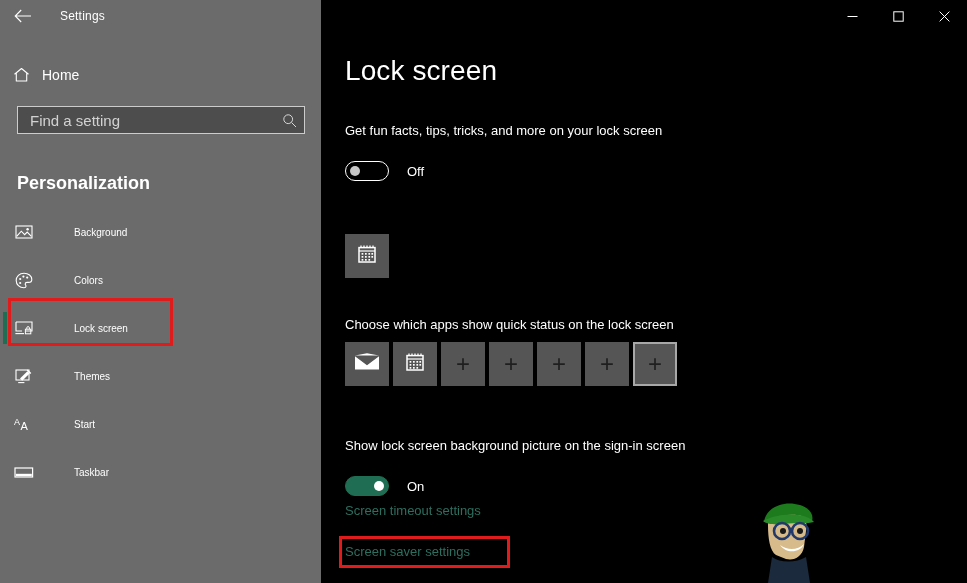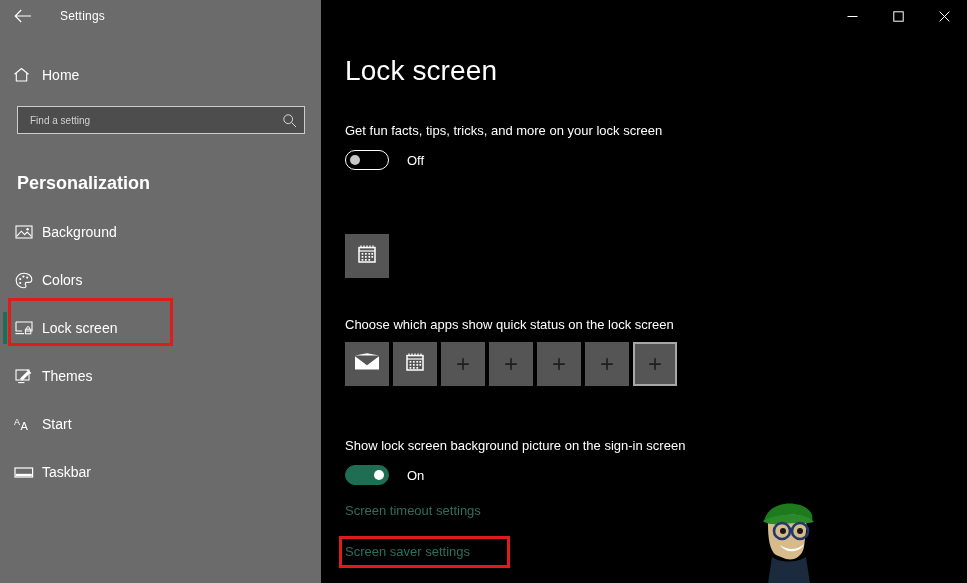--- a/index.html
+++ b/index.html
@@ -79,21 +79,21 @@
     display: flex;
     align-items: center;
   }
   #search-input {
     flex: 1 1 auto;
     background: transparent;
     border: none;
     outline: none;
     color: #d8d8d8;
     font-family: "Liberation Sans", sans-serif;
-    font-size: 10px;
+    font-size: 15px;
     padding: 0 6px 0 12px;
     height: 100%;
   }
   #search-input::placeholder { color: #d2d2d2; opacity: 1; }
   #search-icon-wrap {
     width: 30px; height: 100%;
     display: flex; align-items: center; justify-content: center;
     flex: none;
   }
 
@@ -120,23 +120,24 @@
     align-items: center;
     cursor: default;
   }
   .nav-item .nav-icon {
     width: 42px;
     flex: none;
     display: flex; align-items: center; justify-content: center;
     padding-left: 6px;
   }
   .nav-item .nav-label {
-    font-size: 14px;
+    font-size: 10px;
     color: #ffffff;
     white-space: nowrap;
+    margin-left: 32px;
   }
   .nav-item.selected::before {
     content: "";
     position: absolute;
     left: 3px; top: 8px;
     width: 4px; height: 32px;
     background: #1f6e53;
   }
 
   
@@ -188,20 +189,21 @@
   #label-funfacts   { left: 24px; top: 123px; text-align: center; }
   #label-detailed   { left: 24px; top: 208px; }
   #label-quickstatus{ left: 24px; top: 317px; }
   #label-signin     { left: 24px; top: 438px; }
 
   
   .toggle-row {
     position: absolute;
     display: flex;
     align-items: center;
+    margin-top: 11px;
   }
   #toggle-row-funfacts { left: 24px; top: 150px; }
   #toggle-row-signin   { left: 24px; top: 465px; }
 
   .toggle {
     position: relative;
     width: 44px; height: 20px;
     border-radius: 10px;
     flex: none;
     cursor: default;

